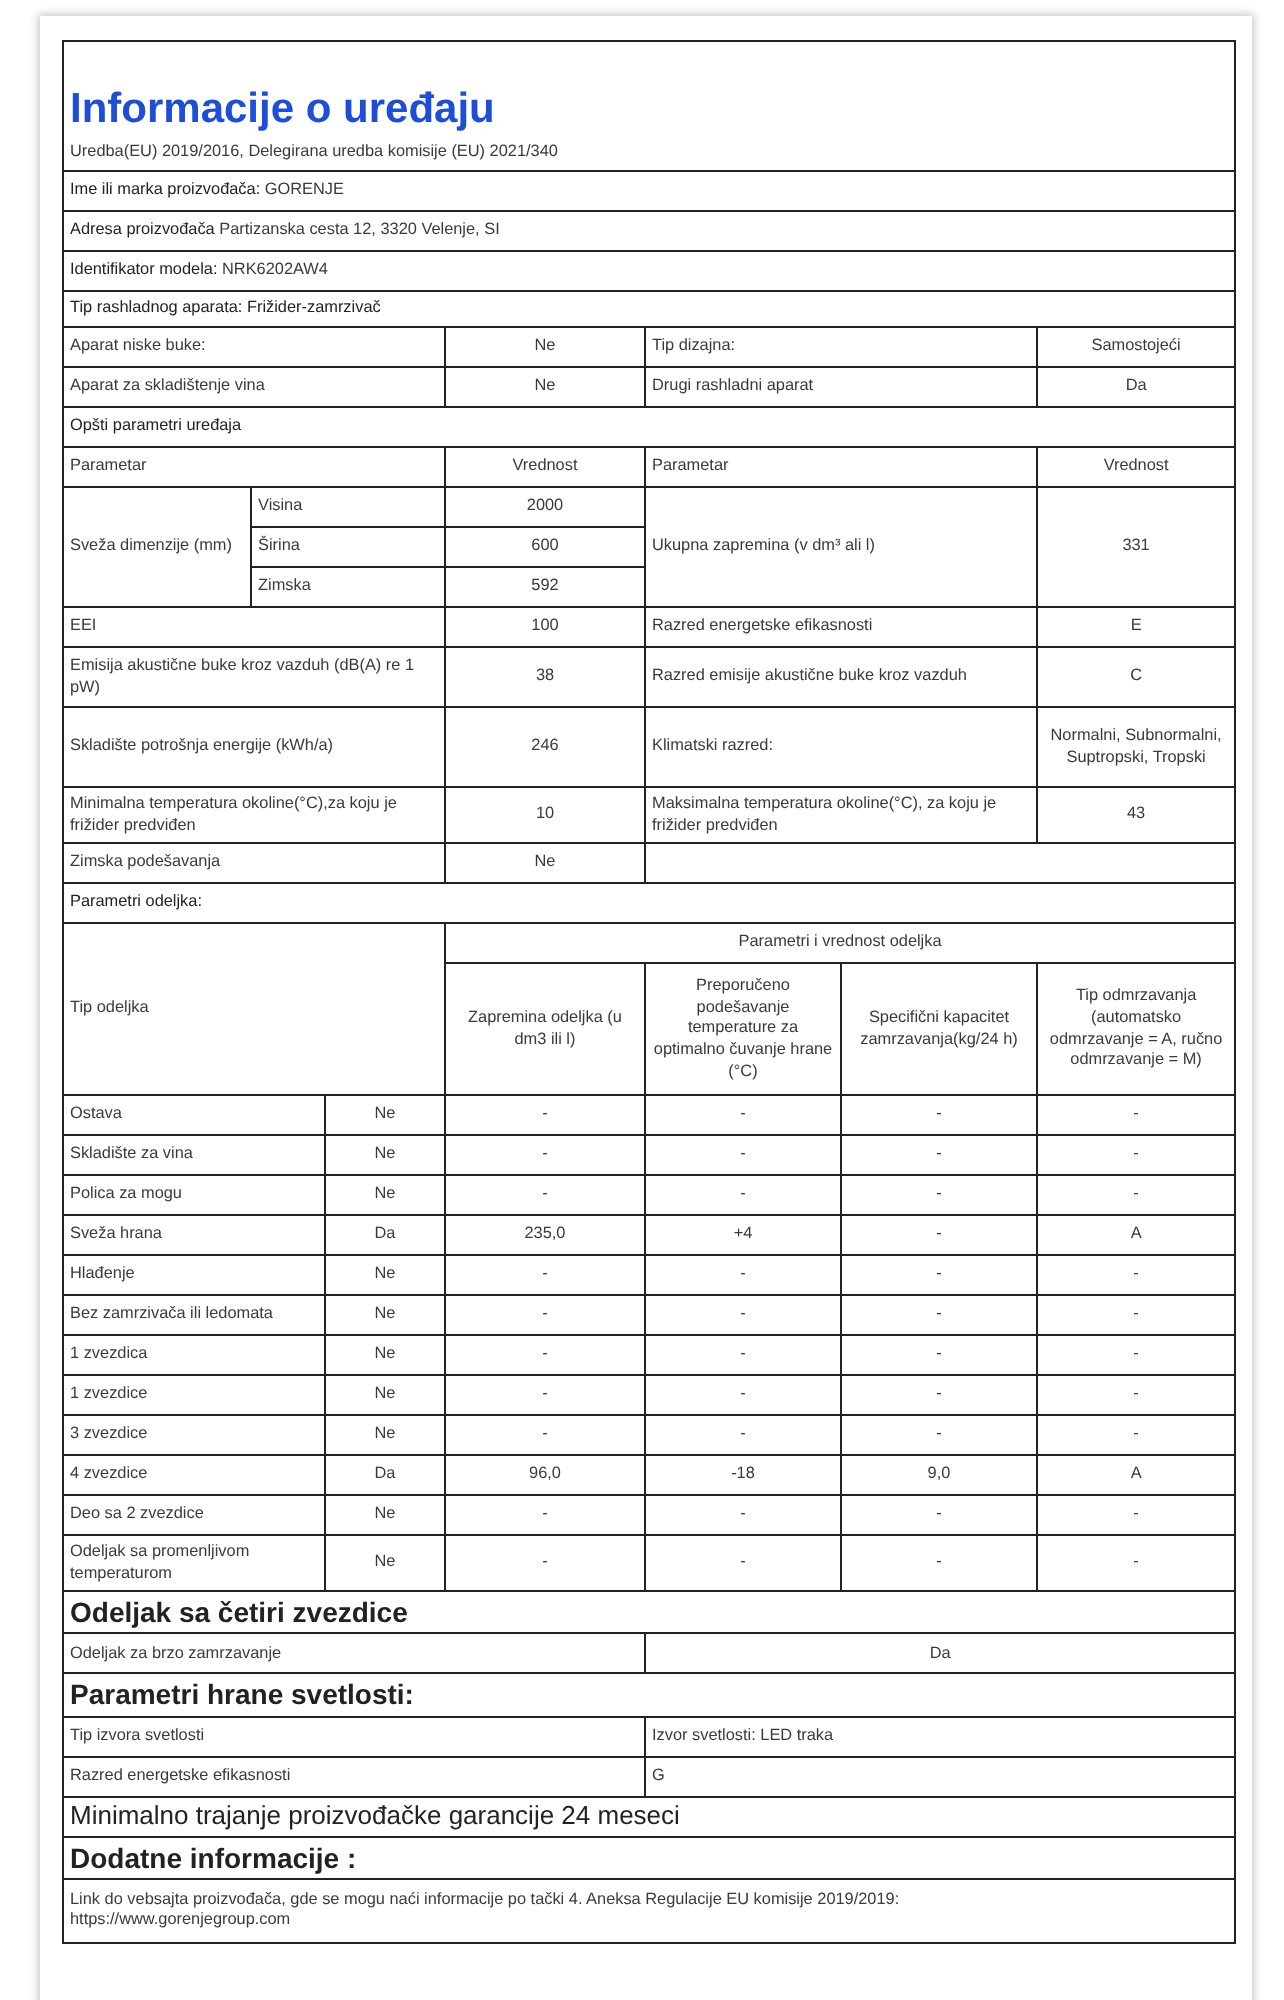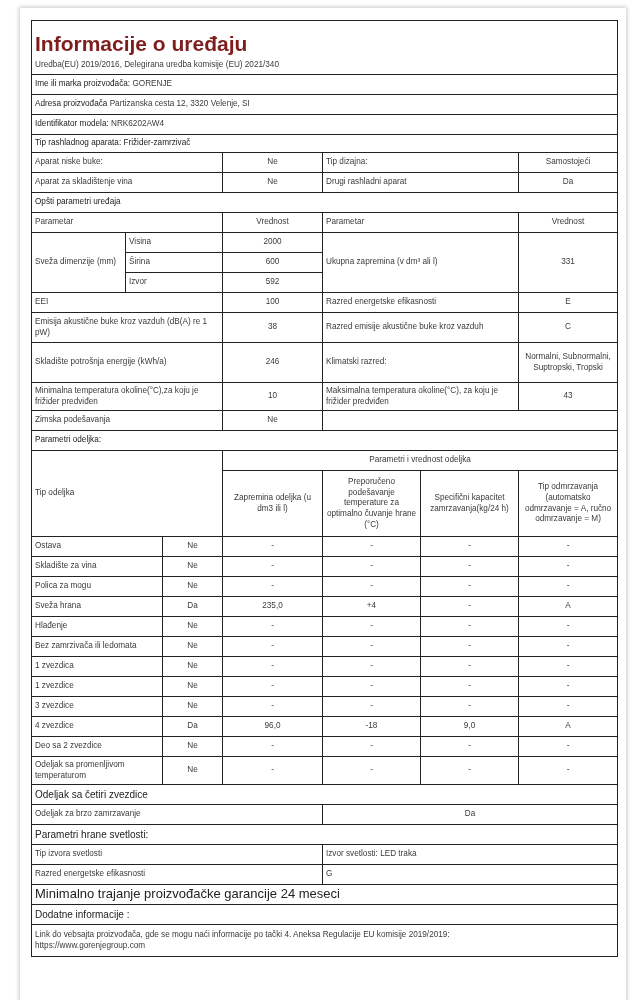--- a/index.html
+++ b/index.html
@@ -4,23 +4,23 @@
 <style>
   html, body { margin: 0; padding: 0; background: #ffffff; }
   body { width: 642px; height: 1000px; position: relative; overflow: hidden;
          font-family: "Liberation Sans", "DejaVu Sans", sans-serif; color: #3a3a3a; }
   .page { position: absolute; left: 20px; top: 8px; width: 606px; height: 1000px;
           background: #fff; box-shadow: 0 0 4px 1px rgba(0,0,0,0.22); }
   table { border-collapse: collapse; table-layout: fixed; position: absolute; left: 11px; width: 586px; }
   td { border: 1px solid #222; font-size: 8.2px; padding: 1px 3px; vertical-align: middle; line-height: 1.3; }
   .c { text-align: center; }
   .b { font-weight: normal; color: #222; }
-  .title { font-size: 21px; font-weight: bold; color: #7f1d1d; padding: 10px 3px 0 3px; border-bottom: none; line-height: 1.2; }
+  .title { font-size: 21px; font-weight: bold; color: #1d4ed8; padding: 21px 3px 0 3px; border-bottom: none; line-height: 1.2; }
   .sub { border-top: none; height: 16px; margin-top: 31px; }
-  .sec { font-size: 10px; font-weight: normal; color: #222; }
+  .sec { font-size: 14px; font-weight: bold; color: #222; }
   .h26 { height: 19px; }
 </style>
 </head>
 <body>
 
 <div class="page">
 <table style="top:12px;">
   <colgroup>
     <col style="width:94px">
         <col style="width:37px">
@@ -87,21 +87,21 @@
     <td colspan="2">Visina</td>
     <td class="c">2000</td>
     <td colspan="2" rowspan="3">Ukupna zapremina (v dm³ ali l)</td>
     <td class="c" rowspan="3">331</td>
   </tr>
   <tr style="height:20px">
     <td colspan="2">Širina</td>
     <td class="c">600</td>
   </tr>
   <tr style="height:20px">
-    <td colspan="2">Izvor</td>
+    <td colspan="2">Zimska</td>
     <td class="c">592</td>
   </tr>
   <tr style="height:20px">
     <td colspan="3">EEI</td>
     <td class="c">100</td>
     <td colspan="2">Razred energetske efikasnosti</td>
     <td class="c">E</td>
   </tr>
   <tr style="height:30px">
     <td colspan="3">Emisija akustične buke kroz vazduh (dB(A) re 1 pW)</td>

